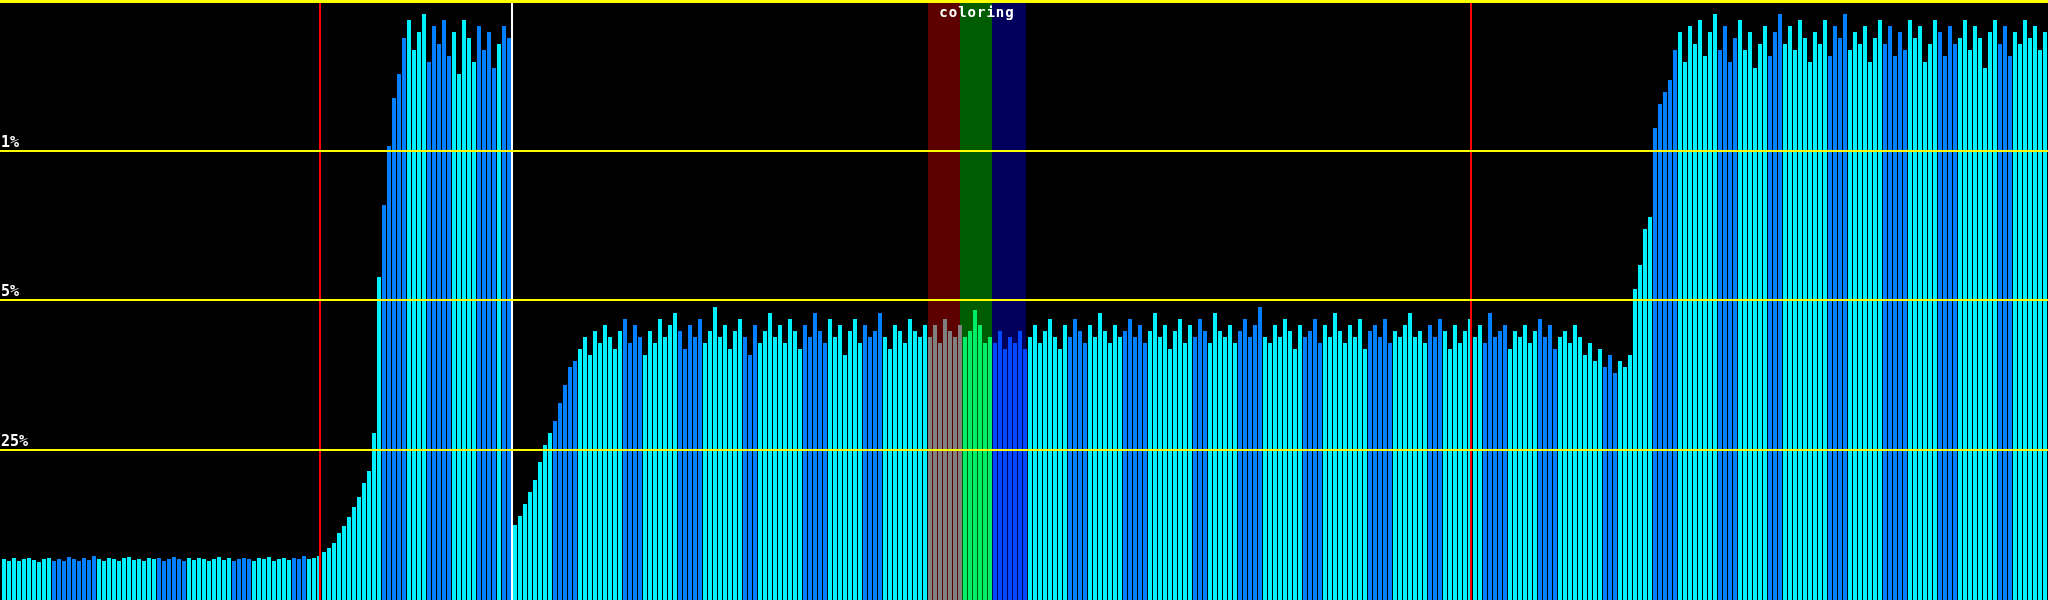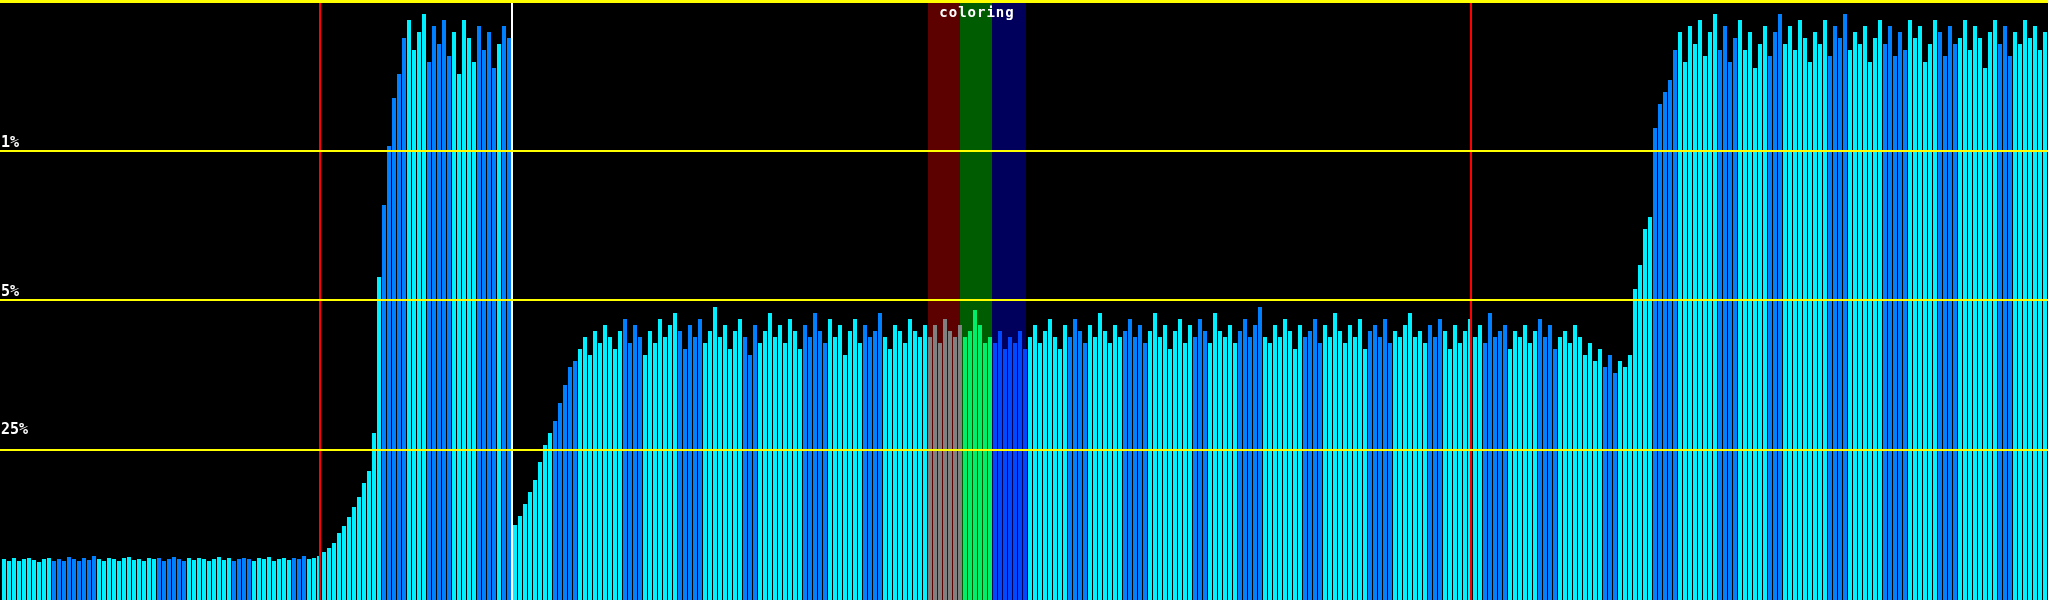--- a/index.html
+++ b/index.html
@@ -20,21 +20,21 @@
     color:#ffffff;font-size:15px;font-weight:bold;line-height:16px;
     letter-spacing:0px;
   }
   .overlay-title{
     position:absolute;top:4px;left:918px;width:118px;z-index:5;
     color:#ffffff;font-size:14px;font-weight:bold;text-align:center;
     letter-spacing:1px;
   }
   .lbl75{top:134px;}
   .lbl50{top:283px;}
-  .lbl25{top:421px;}
+  .lbl25{top:433px;}
 </style>
 </head>
 <body>
 
 <div class="screen">
 
   <div id="bands">
       <div class="band" style="left: 928px; width: 32px; background: rgb(92, 0, 0);"></div>
       <div class="band" style="left: 960px; width: 32px; background: rgb(0, 92, 0);"></div>
       <div class="band" style="left: 992px; width: 34px; background: rgb(0, 0, 92);"></div>

